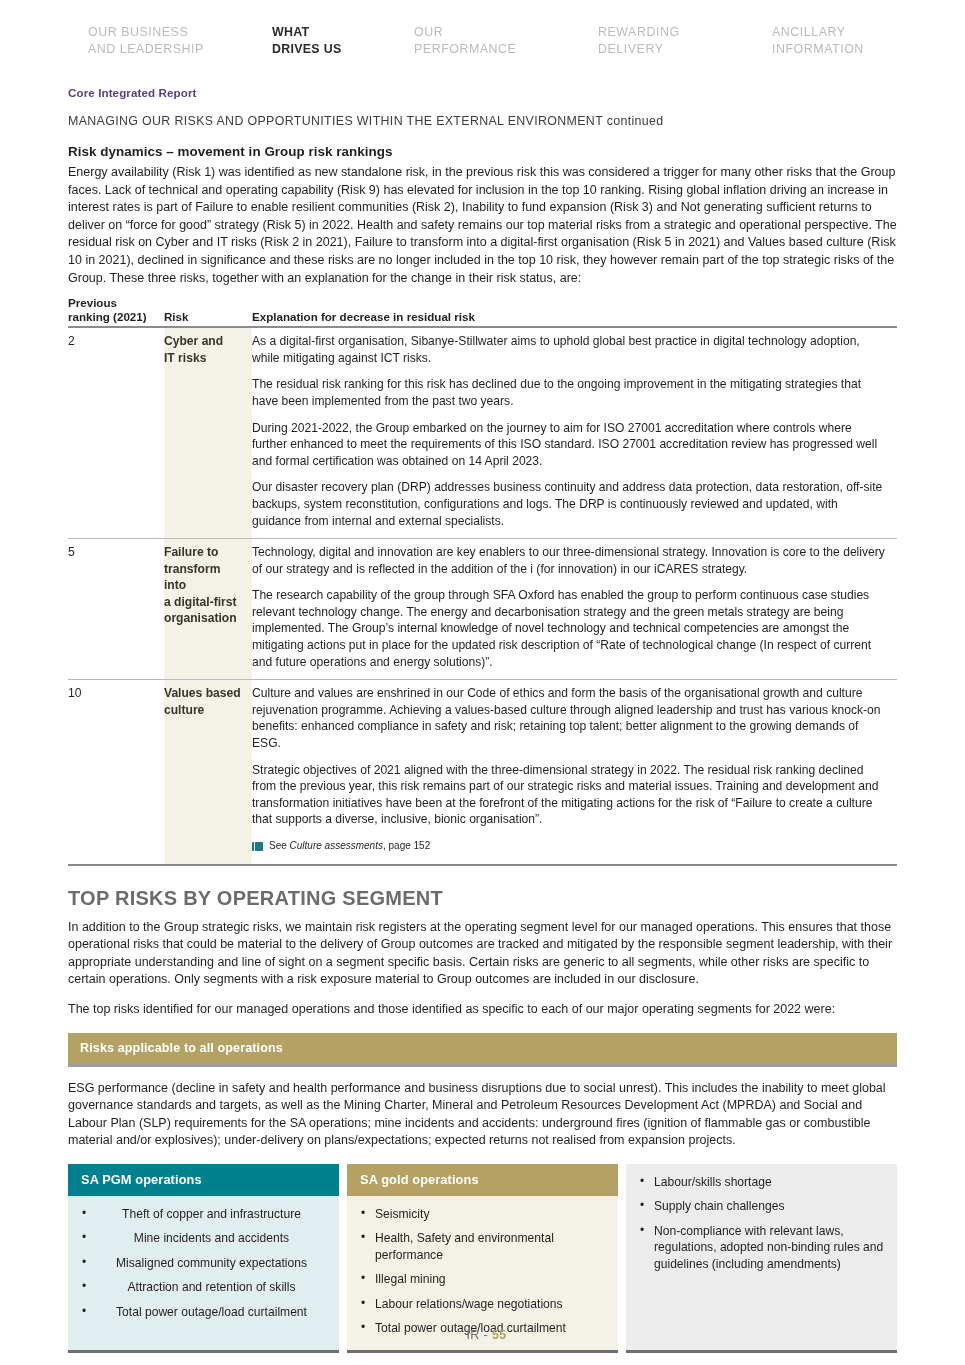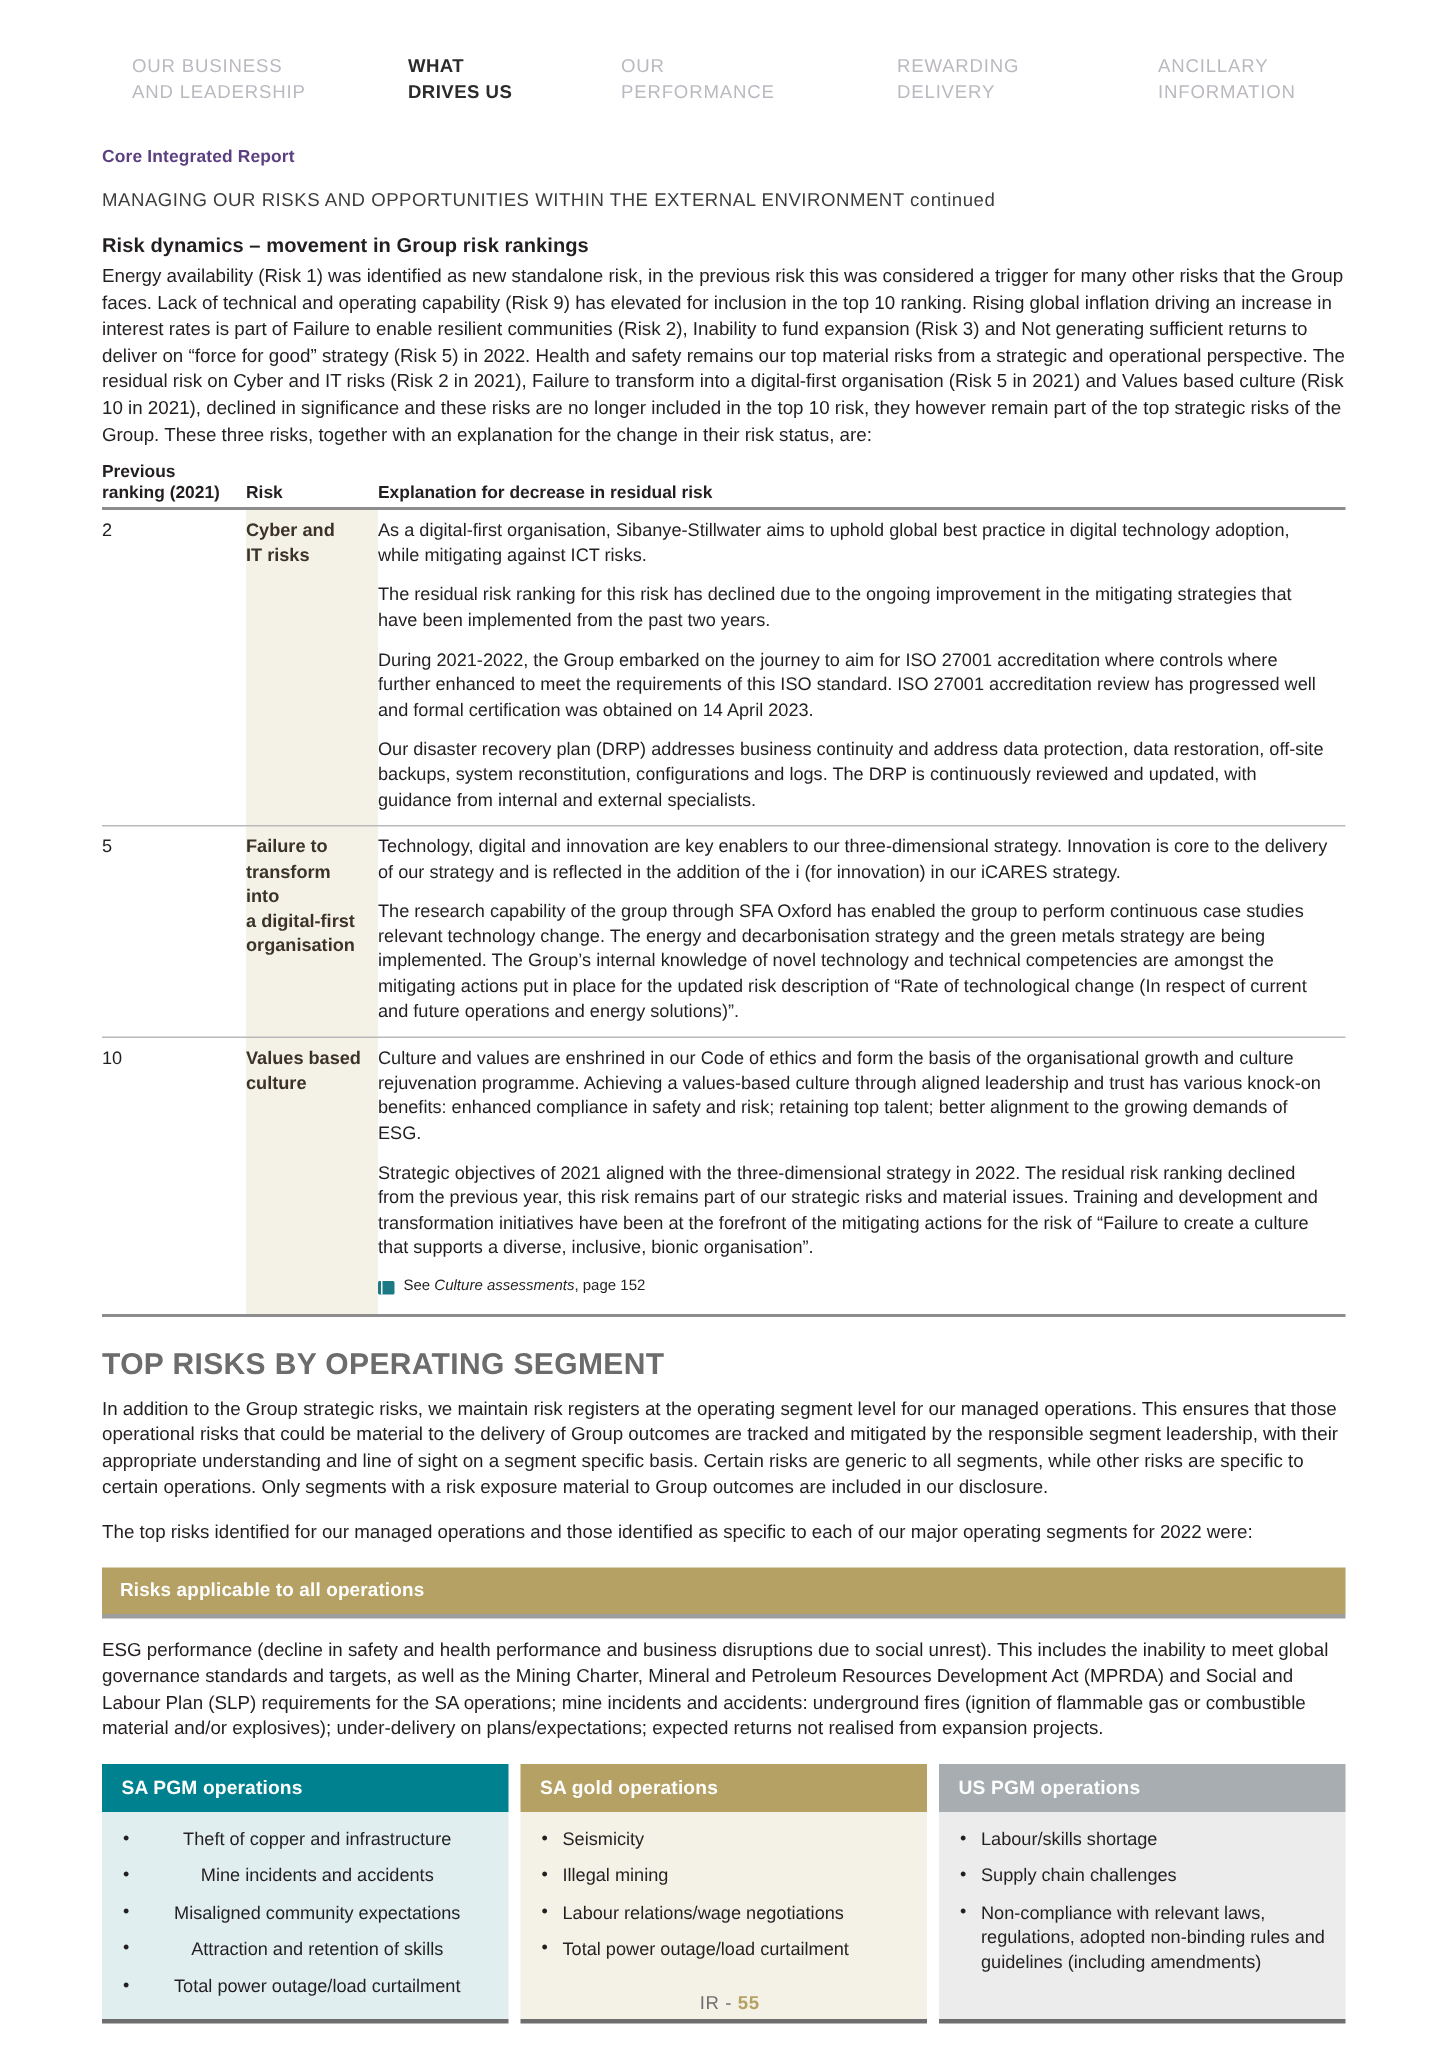--- a/index.html
+++ b/index.html
@@ -14,21 +14,21 @@
     color: #231f20;
     position: relative;
     overflow: hidden;
   }
 
   .page {
     position: relative;
     width: 965px;
     height: 1365px;
     box-sizing: border-box;
-    padding: 12px 68px;
+    padding: 0 68px;
   }
 
   
   .topnav {
     display: flex;
     align-items: flex-start;
     padding-top: 24px;
     height: 46px;
   }
   .nav-sep {
@@ -367,29 +367,29 @@
           <li>Total power outage/load curtailment</li>
         </ul>
       </div>
     </div>
 
     <div class="seg-col gold">
       <div class="seg-head">SA gold operations</div>
       <div class="seg-body">
         <ul>
           <li>Seismicity</li>
+          <li>Health, Safety and environmental performance</li>
           <li>Illegal mining</li>
           <li>Labour relations/wage negotiations</li>
           <li>Total power outage/load curtailment</li>
         </ul>
       </div>
     </div>
 
     <div class="seg-col grey">
-      <div class="seg-head">US PGM operations</div>
       <div class="seg-body">
         <ul>
           <li>Labour/skills shortage</li>
           <li>Supply chain challenges</li>
           <li>Non-compliance with relevant laws, regulations, adopted non-binding rules and guidelines (including amendments)</li>
         </ul>
       </div>
     </div>
 
   </div>

